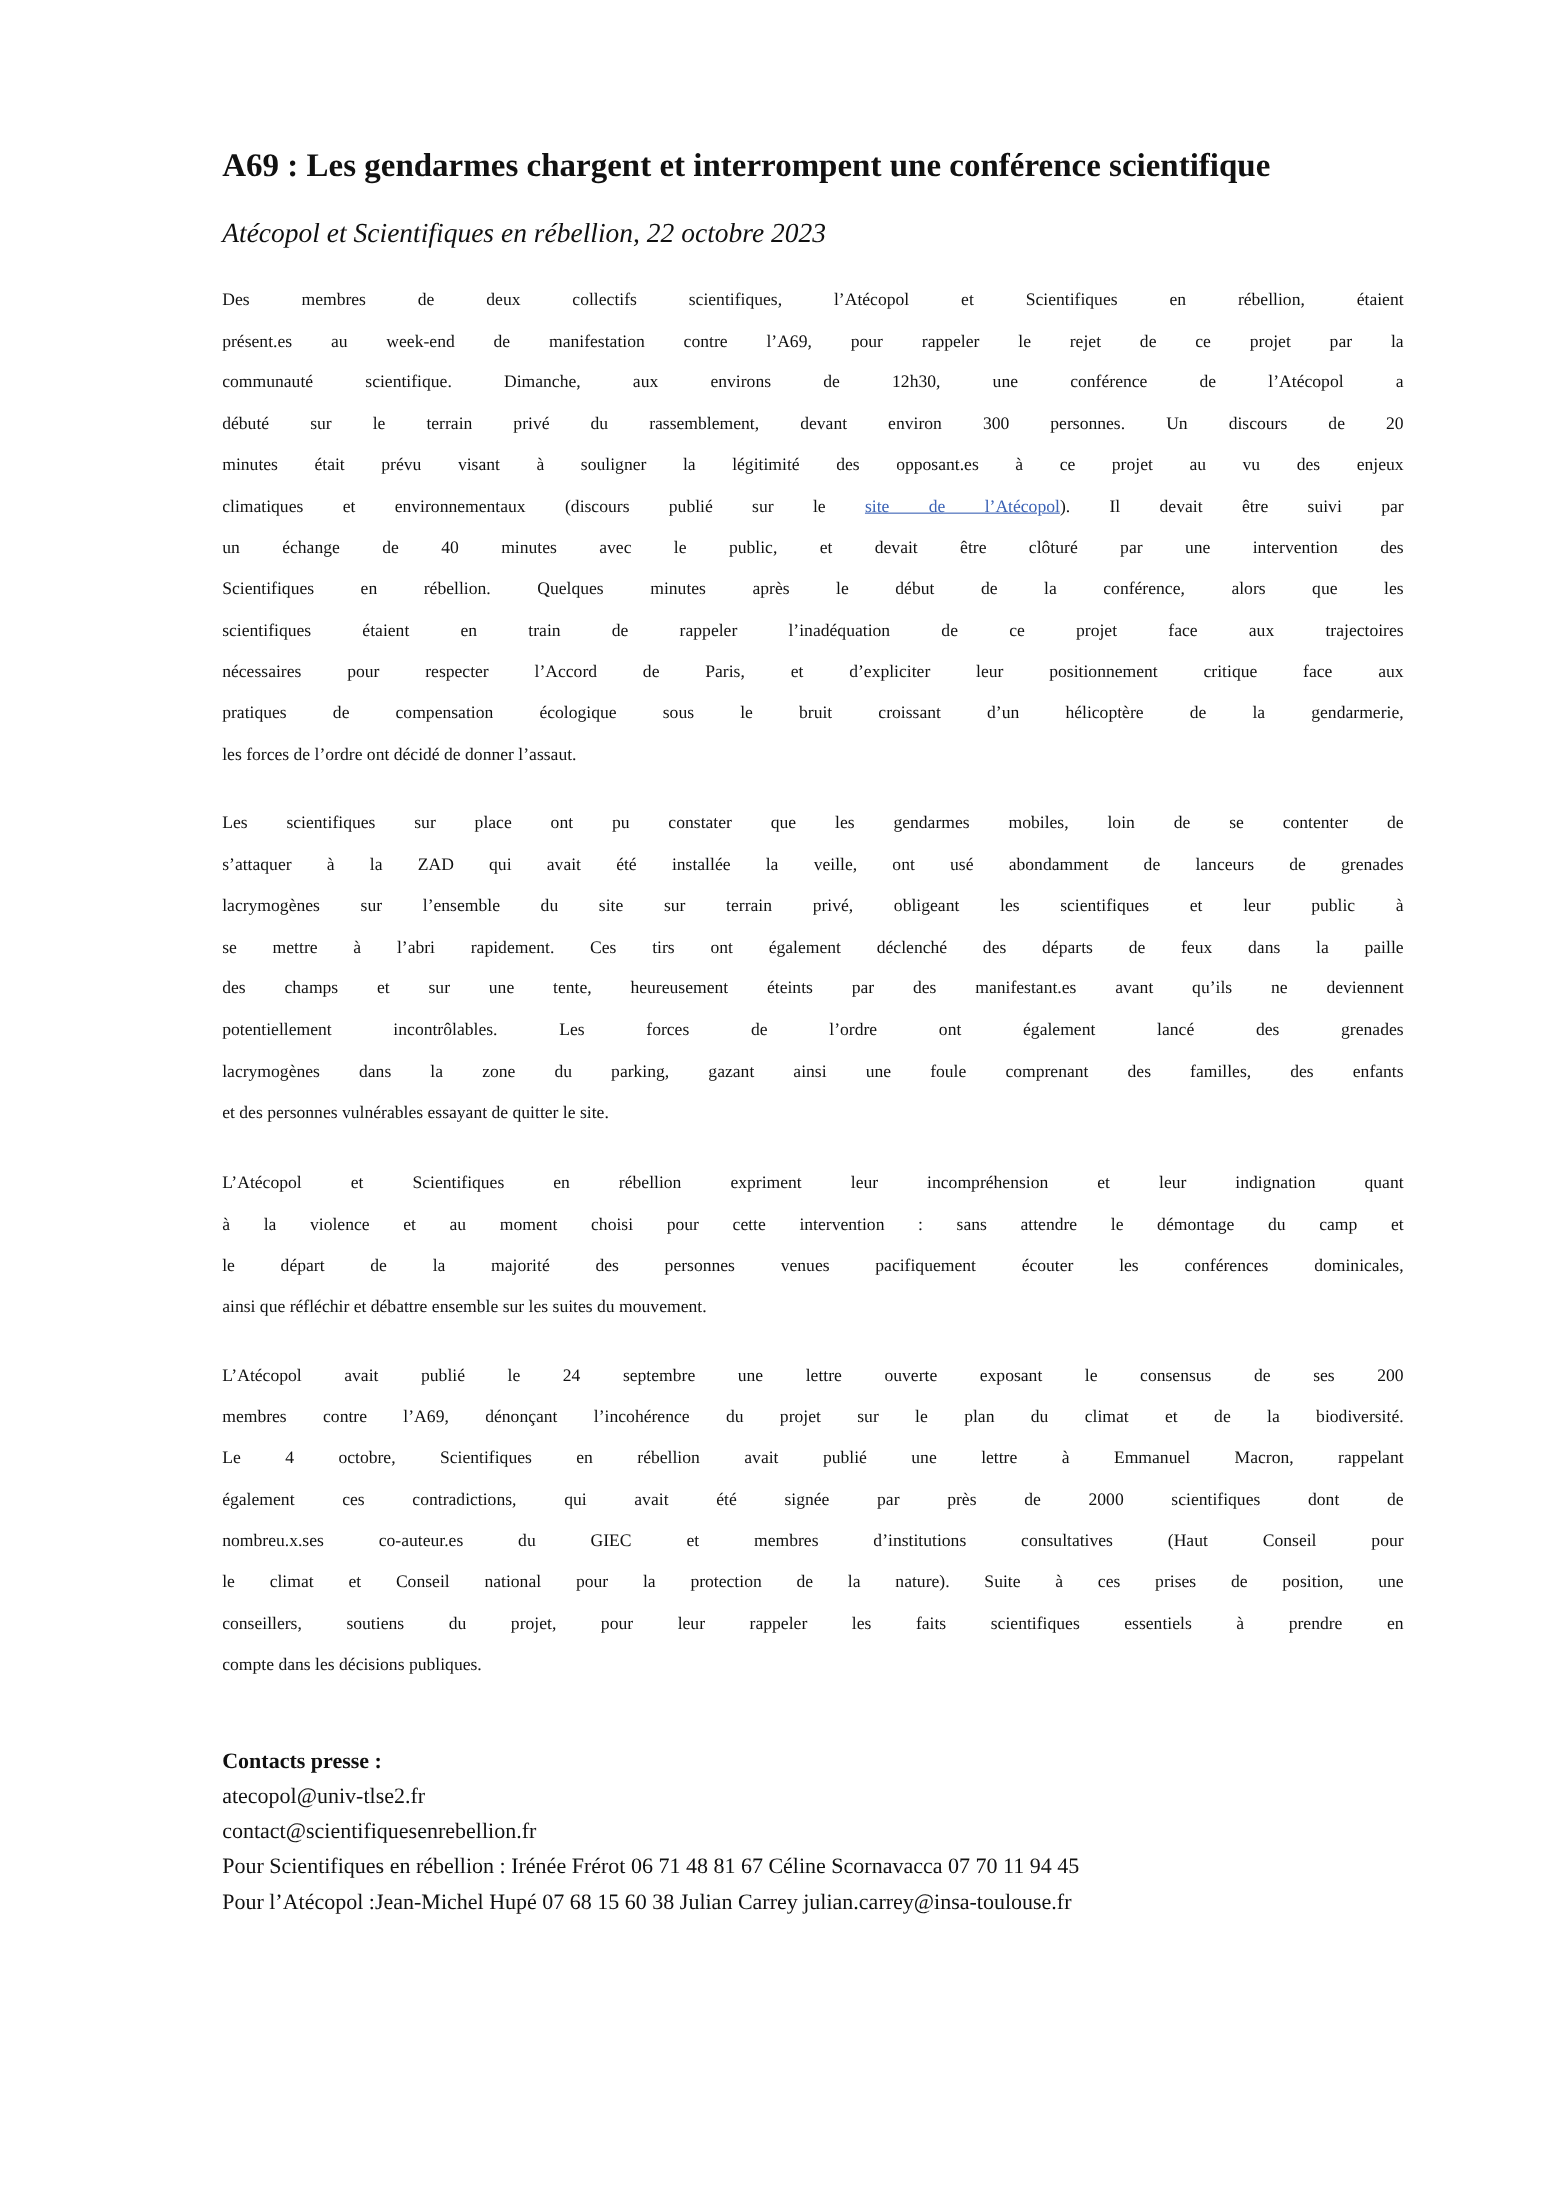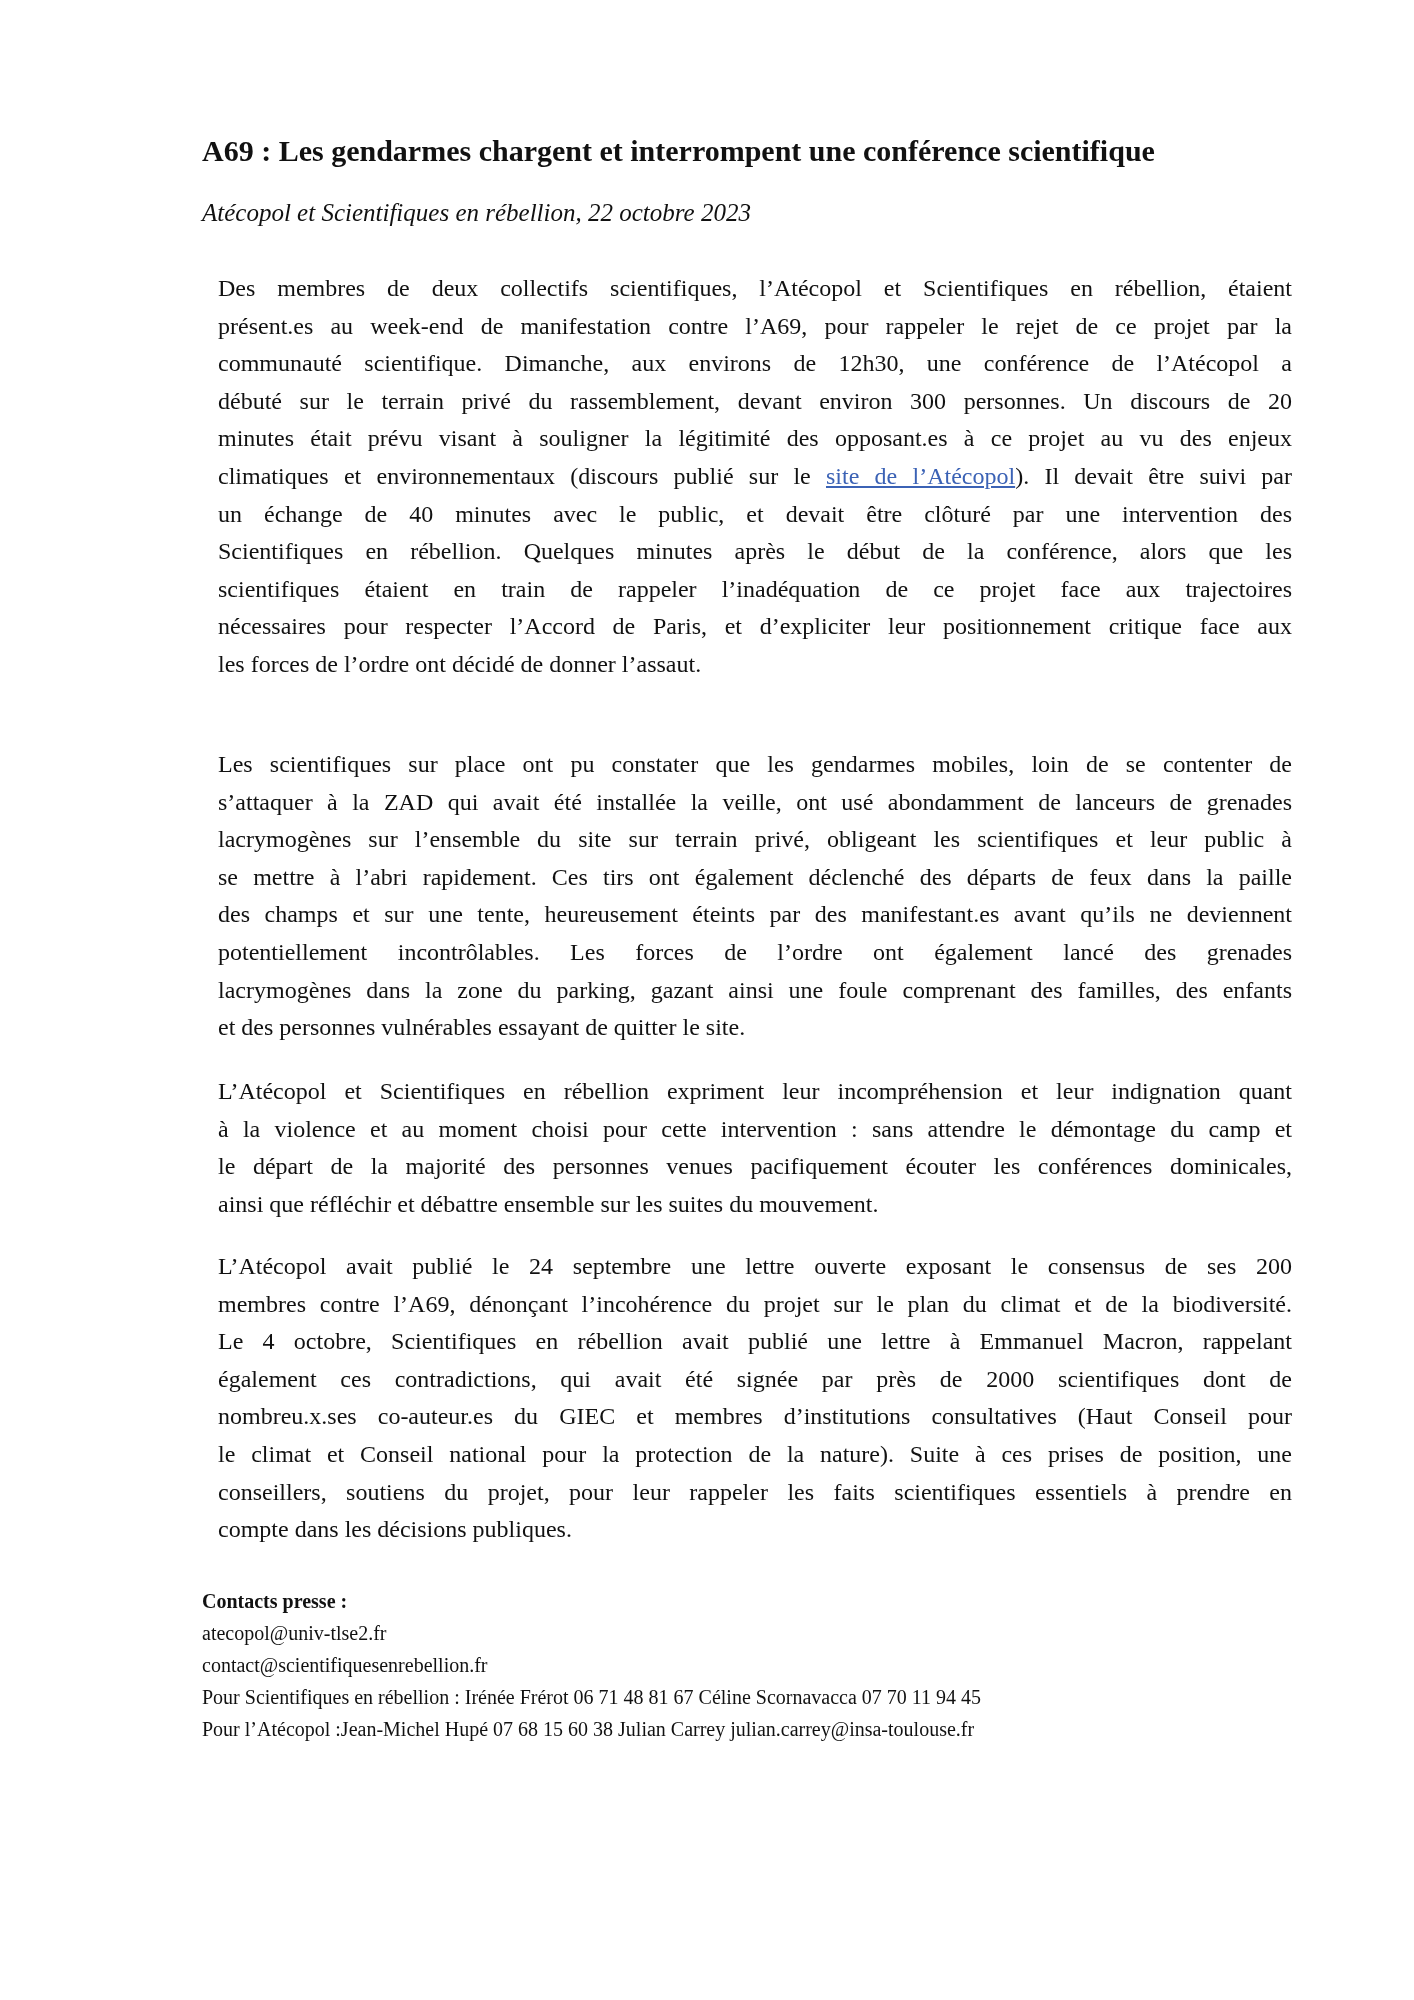--- a/index.html
+++ b/index.html
@@ -12,22 +12,22 @@
   .title {
     position: absolute; top: 134px; left: 0; width: 1074px;
     text-align: left; font-weight: bold; font-size: 30px; line-height: 34px;
   }
   .subtitle {
     position: absolute; top: 196px; left: 0; width: 1074px;
     text-align: left; font-style: italic; font-size: 25px; line-height: 34px;
   }
   .para {
     position: absolute; left: 0; width: 1074px;
-    font-size: 24px; line-height: 37.6px; text-align: justify;
-    text-align-last: left; margin: 16px;
+    font-size: 16px; line-height: 37.6px; text-align: justify;
+    text-align-last: left; margin: 0;
   }
   .line { display: block; text-align: justify; text-align-last: justify; white-space: nowrap; }
   .line.last { text-align-last: left; }
   .link { color: #3b62b5; text-decoration: underline; text-decoration-color: #3b62b5; }
   .contacts {
     position: absolute; top: 1585px; left: 0; width: 1100px;
     font-size: 20px; line-height: 32px;
   }
   .contacts .heading { font-weight: bold; }
   .contacts div { white-space: nowrap; }
@@ -46,20 +46,21 @@
     <span class="line">communauté scientifique. Dimanche, aux environs de 12h30, une conférence de l’Atécopol a</span>
     <span class="line">débuté sur le terrain privé du rassemblement, devant environ 300 personnes. Un discours de 20</span>
     <span class="line">minutes était prévu visant à souligner la légitimité des opposant.es à ce projet au vu des enjeux</span>
     <span class="line">
       <span>climatiques et environnementaux (discours publié sur le </span><a class="link">site de l’Atécopol</a><span>). Il devait être suivi par</span>
     </span>
     <span class="line">un échange de 40 minutes avec le public, et devait être clôturé par une intervention des</span>
     <span class="line">Scientifiques en rébellion. Quelques minutes après le début de la conférence, alors que les</span>
     <span class="line">scientifiques étaient en train de rappeler l’inadéquation de ce projet face aux trajectoires</span>
     <span class="line">nécessaires pour respecter l’Accord de Paris, et d’expliciter leur positionnement critique face aux</span>
+    <span class="line">pratiques de compensation écologique sous le bruit croissant d’un hélicoptère de la gendarmerie,</span>
     <span class="line last">les forces de l’ordre ont décidé de donner l’assaut.</span>
   </div>
 
   <div class="para" style="top:730px;">
     <span class="line">Les scientifiques sur place ont pu constater que les gendarmes mobiles, loin de se contenter de</span>
     <span class="line">s’attaquer à la ZAD qui avait été installée la veille, ont usé abondamment de lanceurs de grenades</span>
     <span class="line">lacrymogènes sur l’ensemble du site sur terrain privé, obligeant les scientifiques et leur public à</span>
     <span class="line">se mettre à l’abri rapidement. Ces tirs ont également déclenché des départs de feux dans la paille</span>
     <span class="line">des champs et sur une tente, heureusement éteints par des manifestant.es avant qu’ils ne deviennent</span>
     <span class="line">potentiellement incontrôlables. Les forces de l’ordre ont également lancé des grenades</span>

